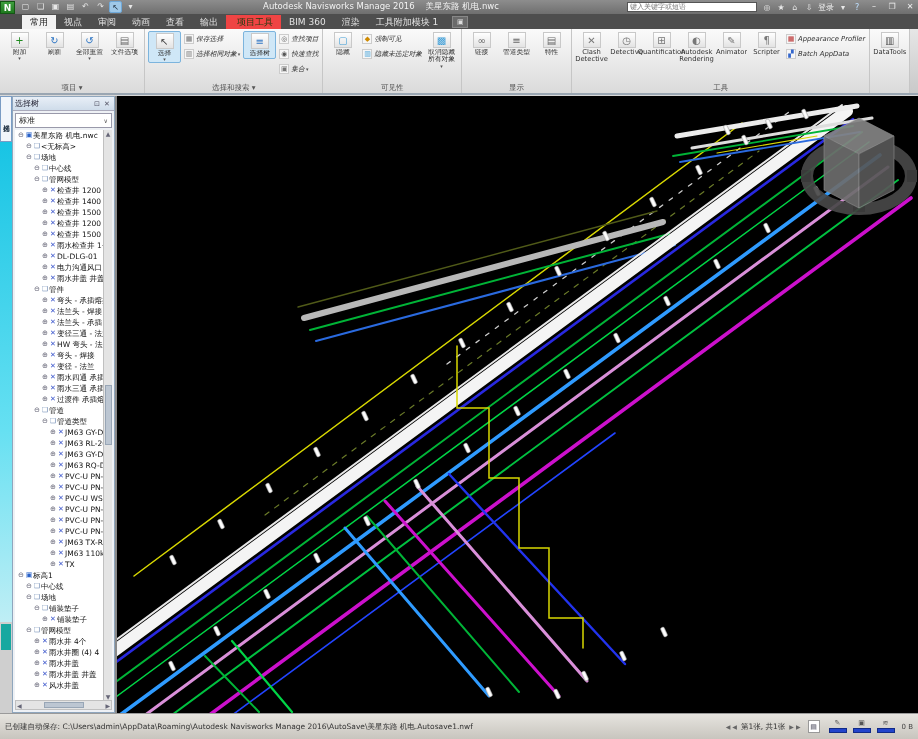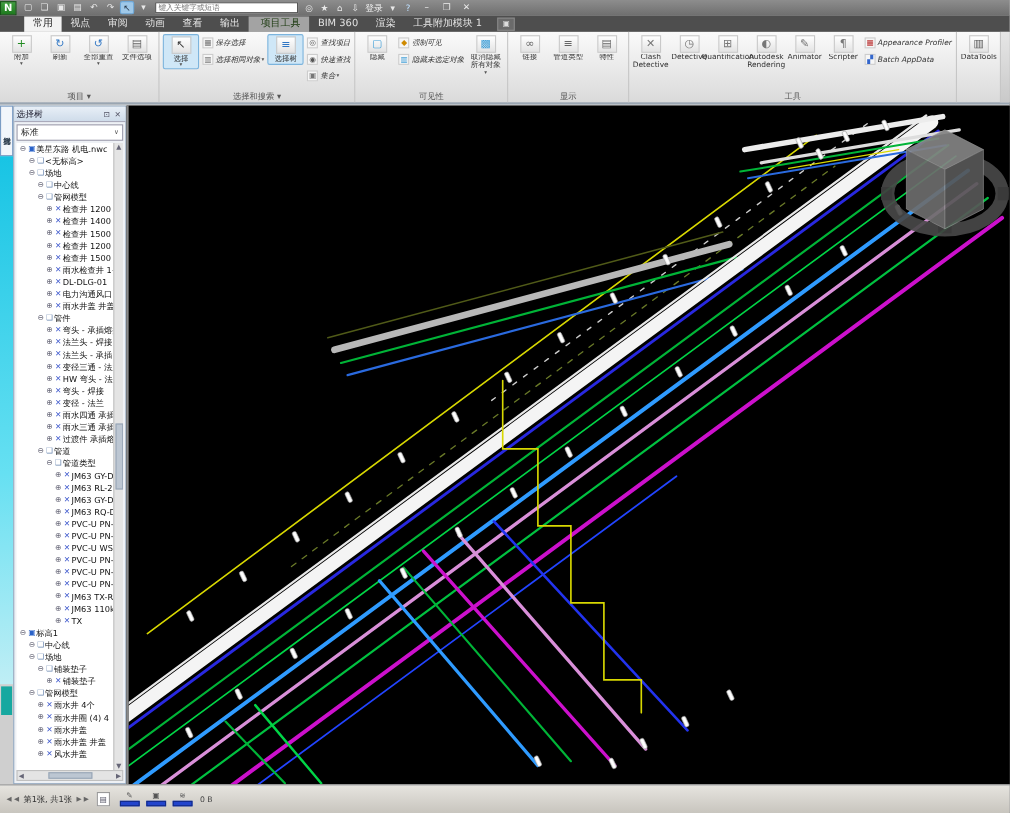--- a/index.html
+++ b/index.html
@@ -16,21 +16,21 @@
   #title-center{flex:1;text-align:center;white-space:nowrap;overflow:hidden;}
   #searchbox{width:130px;height:10px;font-size:7px;border:1px solid #555;background:#fff;color:#333;padding:0 2px;margin:0 3px;}
   .tbicon{width:12px;text-align:center;font-size:8px;color:#e8e8e8;margin:0 1px;}
   #signin{font-size:8px;margin:0 2px;color:#f0f0f0;white-space:nowrap;}
   .winbtn{width:16px;height:12px;text-align:center;line-height:11px;font-size:8px;color:#eee;margin-left:2px;}
 
   
   #tabstrip{position:absolute;left:0;top:14px;width:918px;height:15px;background:#4e4e4e;display:flex;align-items:flex-end;padding-left:22px;}
   .rtab{font-size:9px;color:#e3e3e3;padding:1px 8px 1px 8px;height:14px;line-height:13px;white-space:nowrap;}
   .rtab.selected{background:#f2f2f2;color:#222;}
-  .rtab.contextual{background:#a3a3a3;color:#1c3a10;padding-left:11px;}
+  .rtab.contextual{background:#ef4444;color:#1c3a10;padding-left:11px;}
   #tab-extra{width:16px;height:12px;margin-left:6px;background:#6a6a6a;border:1px solid #888;color:#ddd;
     font-size:7px;text-align:center;line-height:10px;margin-bottom:1px;}
 
   
   #ribbon{position:absolute;left:0;top:29px;width:918px;height:66px;
     background:linear-gradient(#fafafa,#dadada);display:flex;align-items:stretch;border-bottom:2px solid #9aa6b2;}
   .rpanel{display:flex;flex-direction:column;border-right:1px solid #c6c6c6;padding:1px 2px 0 2px;}
   .rpanel-body{flex:1;display:flex;align-items:flex-start;}
   .rpanel-label{font-size:7.5px;color:#555;text-align:center;height:11px;line-height:11px;white-space:nowrap;}
   .bigbtn{width:33px;display:flex;flex-direction:column;align-items:center;margin:1px 1px;padding:1px 0;border-radius:2px;}
@@ -101,20 +101,25 @@
     <div id="qat" style="display:flex;align-items:center;">
         <span class="qbtn">▢</span>
         <span class="qbtn">❏</span>
         <span class="qbtn">▣</span>
         <span class="qbtn">▤</span>
         <span class="qbtn">↶</span>
         <span class="qbtn">↷</span>
         <span class="qbtn hl">↖</span>
         <span class="qbtn">▾</span>
       </div>
+    <div id="title-center">
+      <span>Autodesk Navisworks Manage 2016</span>
+      <span>&nbsp;&nbsp;</span>
+      <span>美星东路 机电.nwc</span>
+    </div>
     <input id="searchbox" placeholder="键入关键字或短语" style="">
     <span class="tbicon">◎</span>
     <span class="tbicon">★</span>
     <span class="tbicon">⌂</span>
     <span class="tbicon">⇩</span>
     <span id="signin">登录</span>
     <span class="tbicon">▾</span>
     <span class="tbicon" style="color:#bfe0ff;">?</span>
     <span class="winbtn">–</span>
     <span class="winbtn">❐</span>
@@ -768,20 +773,21 @@
         <rect x="790" y="74" width="10" height="12" fill="#3f3f3f"></rect>
         <rect x="736" y="107" width="12" height="9" fill="#3f3f3f"></rect>
         <polygon points="742,22 777,40 742,58 707,40" fill="#848484" stroke="#9c9c9c" stroke-width="0.6"></polygon>
         <polygon points="707,40 742,58 742,112 707,94" fill="#6d6d6d" stroke="#9c9c9c" stroke-width="0.6"></polygon>
         <polygon points="777,40 742,58 742,112 777,94" fill="#575757" stroke="#9c9c9c" stroke-width="0.6"></polygon>
       </g>
     </svg>
   </div>
 
   <div id="statusbar">
+    <div id="autosave">已创建自动保存: C:\Users\admin\AppData\Roaming\Autodesk Navisworks Manage 2016\AutoSave\美星东路 机电.Autosave1.nwf</div>
     <span class="snav">◀</span>
     <span class="snav">◀</span>
     <span id="sheetlabel">第1张, 共1张</span>
     <span class="snav">▶</span>
     <span class="snav">▶</span>
     <div id="sheetbtn">▤</div>
     <div class="ind">
       <span class="ig">✎</span>
       <div class="ibar"></div>
     </div>

